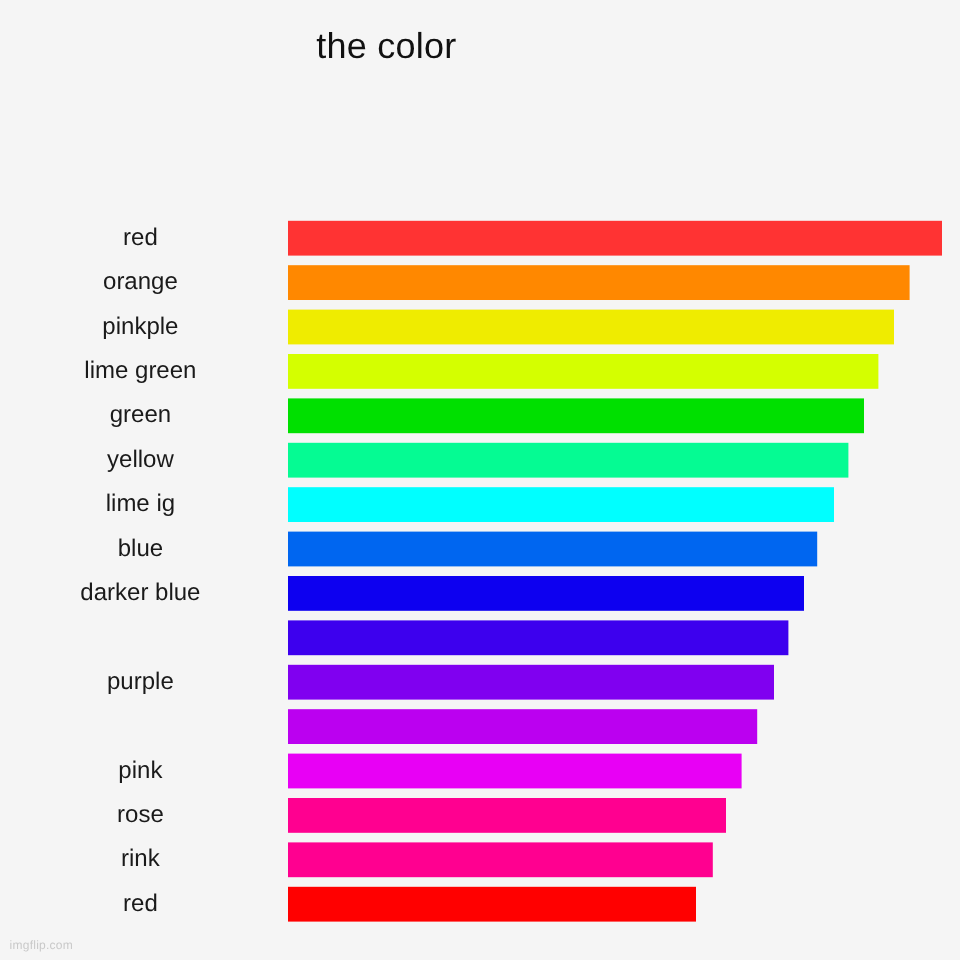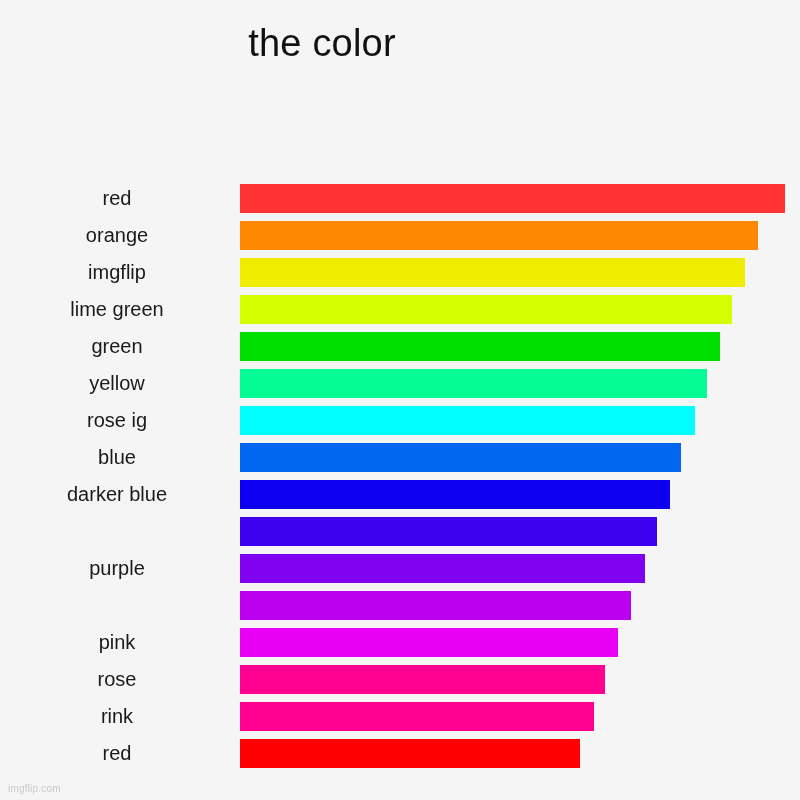--- a/index.html
+++ b/index.html
@@ -19,21 +19,21 @@
     left: 0; top: 0;
     width: 800px;
     height: 800px;
   }
   #chart-title {
     position: absolute;
     left: 0;
     top: 22px;
     width: 644px;
     text-align: center;
-    font-size: 38px;
+    font-size: 30px;
     font-weight: 400;
     color: #111111;
     letter-spacing: 0.2px;
   }
   #plot-area {
     position: absolute;
     left: 0;
     top: 180px;
     width: 800px;
     height: 592px;
@@ -91,21 +91,21 @@
           <div class="bar-fill" style="width: 545px; background: rgb(255, 51, 51);"></div>
         </div>
       </div>
       <div class="bar-row">
         <div class="bar-label">orange</div>
         <div class="bar-track">
           <div class="bar-fill" style="width: 517.75px; background: rgb(255, 136, 0);"></div>
         </div>
       </div>
       <div class="bar-row">
-        <div class="bar-label">imgflip</div>
+        <div class="bar-label">pinkple</div>
         <div class="bar-track">
           <div class="bar-fill" style="width: 504.67px; background: rgb(239, 236, 0);"></div>
         </div>
       </div>
       <div class="bar-row">
         <div class="bar-label">lime green</div>
         <div class="bar-track">
           <div class="bar-fill" style="width: 492.135px; background: rgb(212, 255, 0);"></div>
         </div>
       </div>
@@ -115,21 +115,21 @@
           <div class="bar-fill" style="width: 480.145px; background: rgb(0, 224, 0);"></div>
         </div>
       </div>
       <div class="bar-row">
         <div class="bar-label">yellow</div>
         <div class="bar-track">
           <div class="bar-fill" style="width: 467.065px; background: rgb(5, 251, 147);"></div>
         </div>
       </div>
       <div class="bar-row">
-        <div class="bar-label">rose ig</div>
+        <div class="bar-label">lime ig</div>
         <div class="bar-track">
           <div class="bar-fill" style="width: 455.075px; background: rgb(0, 255, 255);"></div>
         </div>
       </div>
       <div class="bar-row">
         <div class="bar-label">blue</div>
         <div class="bar-track">
           <div class="bar-fill" style="width: 441.45px; background: rgb(0, 102, 240);"></div>
         </div>
       </div>

